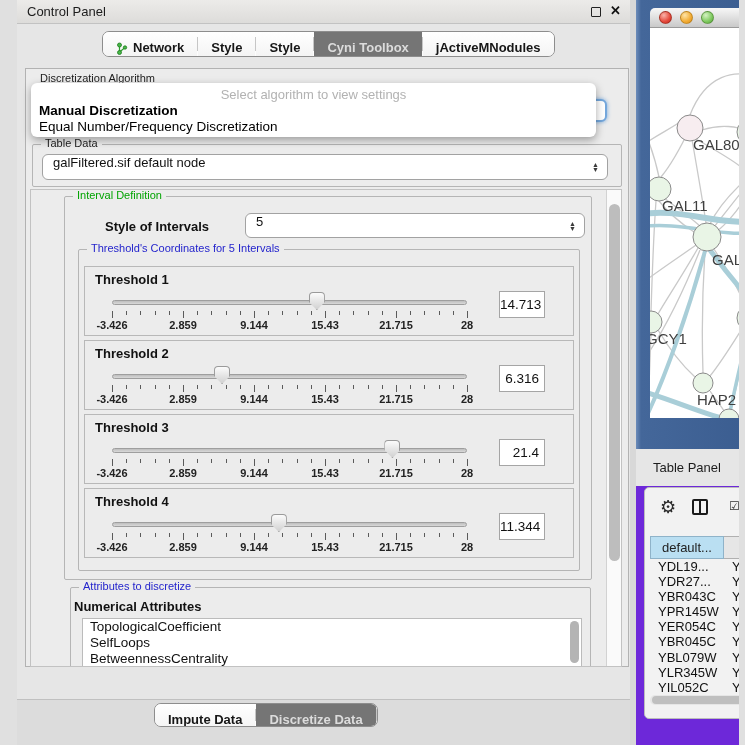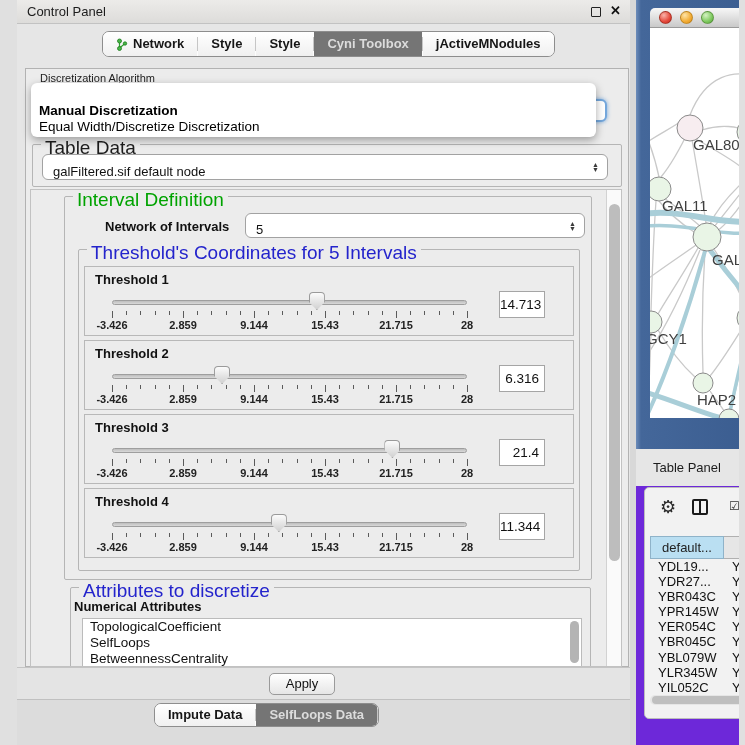--- a/index.html
+++ b/index.html
@@ -12,49 +12,49 @@
   .cp-edge { position:absolute; left:613px; top:0; width:6px; height:745px; background:#d8d8d8; }
   .cp-titlebar { position:absolute; left:0; top:0; width:613px; height:24px;
     background:linear-gradient(#ecebe9,#dddcda); border-bottom:1px solid #c2c2c2; }
   .cp-title { position:absolute; left:10px; top:4px; font-size:13px; color:#1c1c1c; }
   .cp-float { position:absolute; left:574px; top:7px; width:10px; height:10px; border:1.5px solid #222; border-radius:1px; }
   .cp-close { position:absolute; left:593px; top:3px; font-size:13px; font-weight:bold; color:#111; }
 
   
   .seg-tabs { position:absolute; display:flex; height:26px; background:#fdfdfd;
     border:1px solid #8d8d8d; border-radius:7px; overflow:hidden; }
-  .seg-tab { display:flex; align-items:center; gap:5px; padding:8px 13px; font-size:13px; font-weight:bold;
+  .seg-tab { display:flex; align-items:center; gap:5px; padding:16px 13px; font-size:13px; font-weight:bold;
     color:#161616; line-height:24px; background:linear-gradient(#ffffff,#f0f0f0); white-space:nowrap; }
   .seg-tab.sel { background:#757575; color:#dcdcdc; }
   .seg-sep { width:1px; margin:5px 0; background:#c6c6c6; }
   #topTabs { left:85px; top:31px; }
   #bottomTabs { left:137px; top:703px; height:24px; }
   #bottomTabs .seg-tab { line-height:22px; }
 
   
   .outer-panel { position:absolute; left:8px; top:68px; width:604px; height:599px;
     background:#ececec; border:1px solid #b2b2b2; }
   .disc-title { position:absolute; left:14px; top:3px; font-size:11px; color:#1d1d1d; z-index:5; }
 
   .combo { position:absolute; background:#fff; border:1px solid #a2a2a2; border-radius:6px;
-    font-size:13px; color:#111; display:flex; align-items:flex-end; }
+    font-size:13px; color:#111; display:flex; align-items:flex-start; }
   .combo .txt { padding-left:10px; }
   .stepper { position:absolute; right:8px; top:50%; transform:translateY(-50%); display:flex; flex-direction:column;
     font-size:7px; line-height:5px; color:#3a3a3a; }
   .focus-combo { left:16px; top:30px; width:565px; height:23px; border:2px solid #74a7dc;
     box-shadow:0 0 4px #74a7dc; z-index:4; }
 
   .dropdown { position:absolute; left:5px; top:14px; width:565px; height:54px; background:#fff;
     border-radius:6px; box-shadow:0 3px 8px rgba(0,0,0,.35); z-index:40; }
   .dd-placeholder { position:absolute; left:0; right:0; top:4px; text-align:center; font-size:13px; color:#b2b2b2; }
   .dd-opt1 { position:absolute; left:8px; top:20px; font-size:13.5px; font-weight:bold; color:#000; }
   .dd-opt2 { position:absolute; left:8px; top:36px; font-size:13.5px; color:#000; }
 
   .groupbox { position:absolute; border:1px solid #b5b5b5; border-radius:2px; }
-  .legend { position:absolute; top:-8px; left:8px; background:#ececec; padding:0 4px; font-size:19px; }
+  .legend { position:absolute; top:-8px; left:8px; background:#ececec; padding:0 4px; font-size:11px; }
   .legend.black { color:#1d1d1d; }
   .legend.green { color:#00a300; }
   .legend.blue  { color:#2424cc; }
 
   #tableDataGroup { left:6px; top:75px; width:590px; height:43px; }
   #tableDataCombo { left:16px; top:85px; width:566px; height:26px; }
 
   
   .scrollpane { position:absolute; left:4px; top:120px; width:592px; height:478px;
     background:#ececec; border:1px solid #c2c2c2; overflow:hidden; }
@@ -176,36 +176,37 @@
       </div>
 
     <div class="outer-panel">
       <span class="disc-title">Discretization Algorithm</span>
 
       <div class="combo focus-combo">
         <span class="stepper">▲<br>▼</span>
       </div>
 
       <div class="dropdown">
+        <div class="dd-placeholder">Select algorithm to view settings</div>
         <div class="dd-opt1">Manual Discretization</div>
-        <div class="dd-opt2">Equal Width/Discretize Discretization</div>
+        <div class="dd-opt2">Equal Number/Frequency Discretization</div>
       </div>
 
       <div class="groupbox" id="tableDataGroup">
         <span class="legend black">Table Data</span>
       </div>
       <div class="combo" id="tableDataCombo">
         <span class="txt">galFiltered.sif default node</span>
         <span class="stepper">▲<br>▼</span>
       </div>
 
       <div class="scrollpane">
         <div class="groupbox" id="intervalGroup">
           <span class="legend green">Interval Definition</span>
-          <span class="noi-label">Network of Intervals</span>
+          <span class="noi-label">Style of Intervals</span>
           <div class="combo" id="noiCombo">
             <span class="txt">5</span>
             <span class="stepper">▲<br>▼</span>
           </div>
           <div class="groupbox" id="thresholdsGroup">
             <span class="legend blue">Threshold's Coordinates for 5 Intervals</span>
           <div class="slider-panel" style="top: 16px;">
                 <span class="slider-title">Threshold 1</span>
                 <div class="groove"></div>
                 <div class="tick major" style="left: 27px;"></div>
@@ -371,34 +372,31 @@
               <div class="list-scroll"></div>
             </div>
         </div>
 
         <div class="vscroll">
           <div class="vthumb"></div>
         </div>
       </div>
     </div>
 
-    <div class="apply-strip">
-      <div class="apply-btn">Apply</div>
-    </div>
 
     <div class="cp-bottom">
       
     </div>
     <div class="seg-tabs" id="bottomTabs">
         <span class="seg-tab">
           <span>Impute Data</span>
         </span>
         <span class="seg-sep"></span>
         <span class="seg-tab sel">
-          <span>SelfLoops Data</span>
+          <span>Discretize Data</span>
         </span>
         <span class="seg-sep"></span>
       </div>
   </div>
 
   <div class="net-window">
     <div class="net-titlebar">
       <span class="light red"></span>
       <span class="light yellow"></span>
       <span class="light green"></span>

